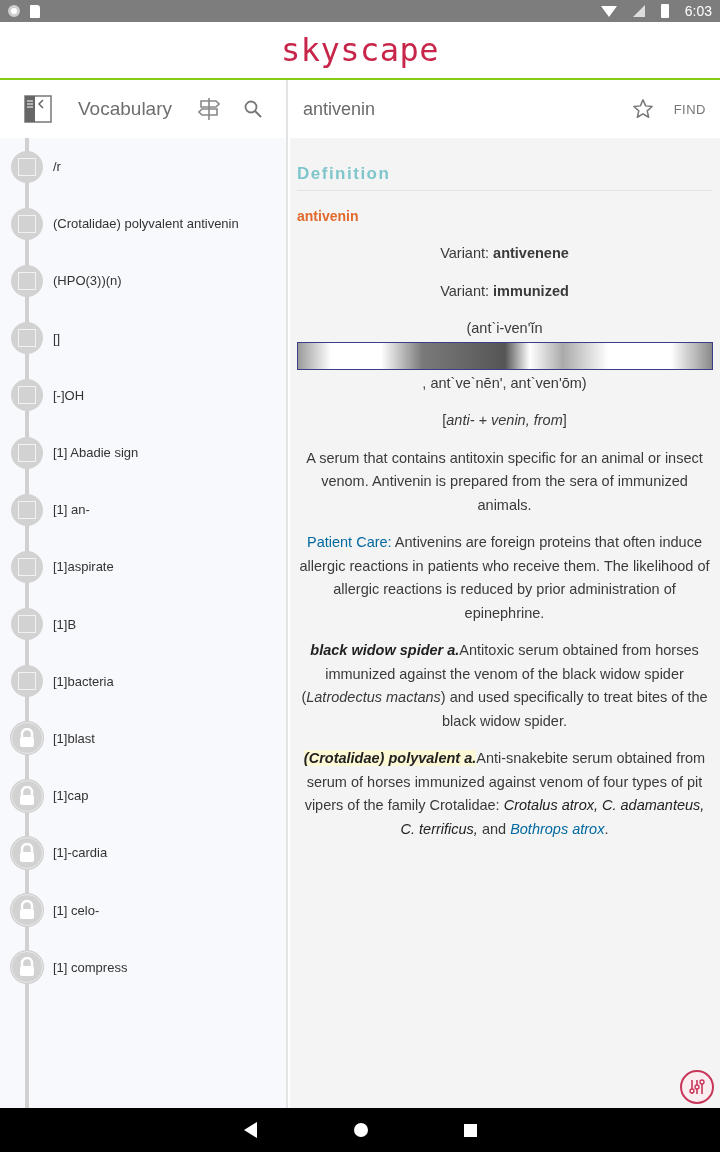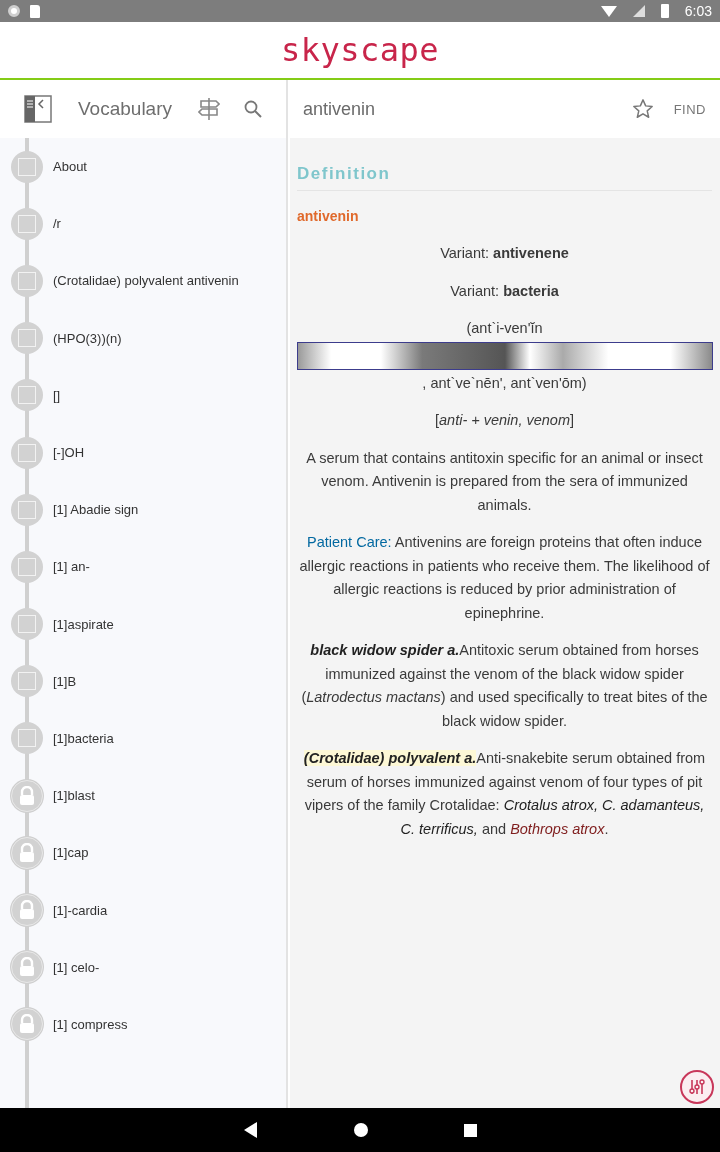--- a/index.html
+++ b/index.html
@@ -82,26 +82,20 @@
       </svg>
     </div>
   </div>
   <div class="tree">
     <div class="tree-line"></div>
     <div id="tree-items">
         <div class="tree-item">
           <div class="node">
             <div class="sq"></div>
           </div>
-          <span class="item-label">About</span>
-        </div>
-        <div class="tree-item">
-          <div class="node">
-            <div class="sq"></div>
-          </div>
           <span class="item-label">/r</span>
         </div>
         <div class="tree-item">
           <div class="node">
             <div class="sq"></div>
           </div>
           <span class="item-label">(Crotalidae) polyvalent antivenin</span>
         </div>
         <div class="tree-item">
           <div class="node">
@@ -208,31 +202,31 @@
         <path d="M12 2 L14.9 8.6 L22 9.3 L16.6 14 L18.2 21 L12 17.3 L5.8 21 L7.4 14 L2 9.3 L9.1 8.6 Z" fill="none" stroke="#777" stroke-width="1.6" stroke-linejoin="round"></path>
       </svg>
       <span class="find">FIND</span>
     </div>
   </div>
 
   <div class="content">
     <div class="def-heading">Definition</div>
     <div class="headword">antivenin</div>
     <div class="para"><span>Variant:</span> <b>antivenene</b></div>
-    <div class="para"><span>Variant:</span> <b>bacteria</b></div>
+    <div class="para"><span>Variant:</span> <b>immunized</b></div>
     <div class="para">
       <div>(ant`i-ven'ĭn</div>
       <div class="pron-img"></div>
       <div>, ant`ve`nēn', ant`ven'ōm)</div>
     </div>
-    <div class="para"><span>[</span><i>anti- + venin, venom</i><span>]</span></div>
+    <div class="para"><span>[</span><i>anti- + venin, from</i><span>]</span></div>
     <div class="para">A serum that contains antitoxin specific for an animal or insect venom. Antivenin is prepared from the sera of immunized animals.</div>
     <div class="para"><span class="pc-label">Patient Care:</span><span> Antivenins are foreign proteins that often induce allergic reactions in patients who receive them. The likelihood of allergic reactions is reduced by prior administration of epinephrine.</span></div>
     <div class="para"><b><i style="color:#222">black widow spider a.</i></b><span>Antitoxic serum obtained from horses immunized against the venom of the black widow spider (</span><i>Latrodectus mactans</i><span>) and used specifically to treat bites of the black widow spider.</span></div>
-    <div class="para"><b class="hl"><i style="color:#222">(Crotalidae) polyvalent a.</i></b><span>Anti-snakebite serum obtained from serum of horses immunized against venom of four types of pit vipers of the family Crotalidae: </span><i style="color:#222">Crotalus atrox, C. adamanteus, C. terrificus,</i><span> and </span><i style="color:#7f1d1d">Bothrops atrox</i><span>.</span></div>
+    <div class="para"><b class="hl"><i style="color:#222">(Crotalidae) polyvalent a.</i></b><span>Anti-snakebite serum obtained from serum of horses immunized against venom of four types of pit vipers of the family Crotalidae: </span><i style="color:#222">Crotalus atrox, C. adamanteus, C. terrificus,</i><span> and </span><i style="color:#0369a1">Bothrops atrox</i><span>.</span></div>
   </div>
 
   <div class="fab">
     <svg width="20" height="20" viewBox="0 0 20 20">
       <line x1="5" y1="3" x2="5" y2="17" stroke="#c8375a" stroke-width="1.6"></line>
         <circle cx="5" cy="14" r="2" fill="#fbeef1" stroke="#c8375a" stroke-width="1.4"></circle>
       <line x1="10" y1="3" x2="10" y2="17" stroke="#c8375a" stroke-width="1.6"></line>
         <circle cx="10" cy="10" r="2" fill="#fbeef1" stroke="#c8375a" stroke-width="1.4"></circle>
       <line x1="15" y1="3" x2="15" y2="17" stroke="#c8375a" stroke-width="1.6"></line>
         <circle cx="15" cy="5" r="2" fill="#fbeef1" stroke="#c8375a" stroke-width="1.4"></circle>

